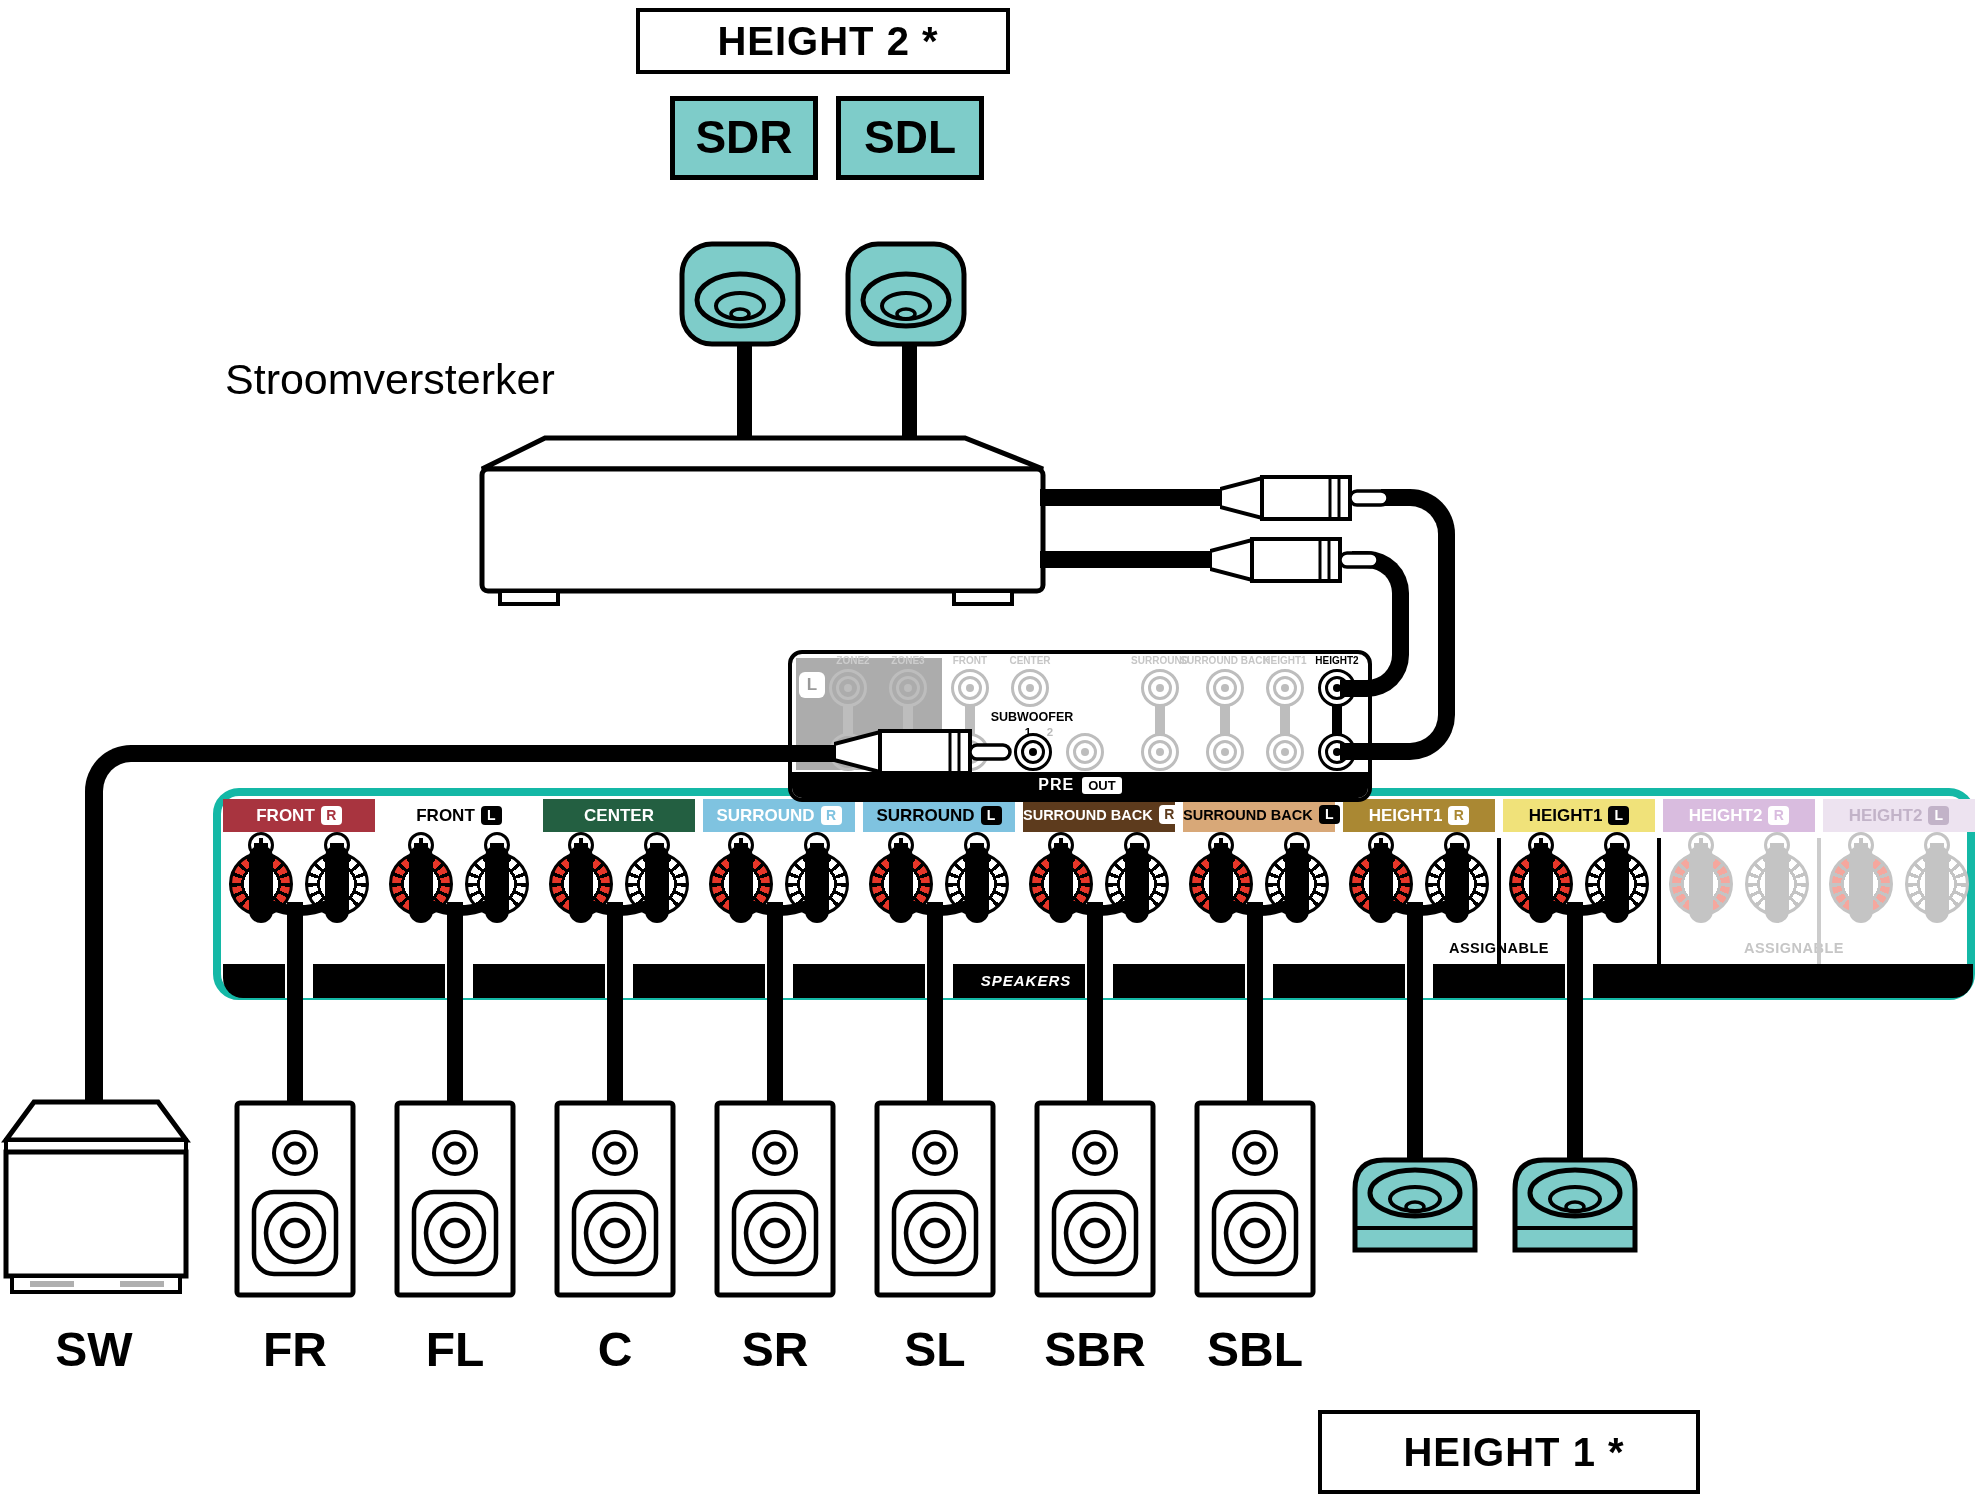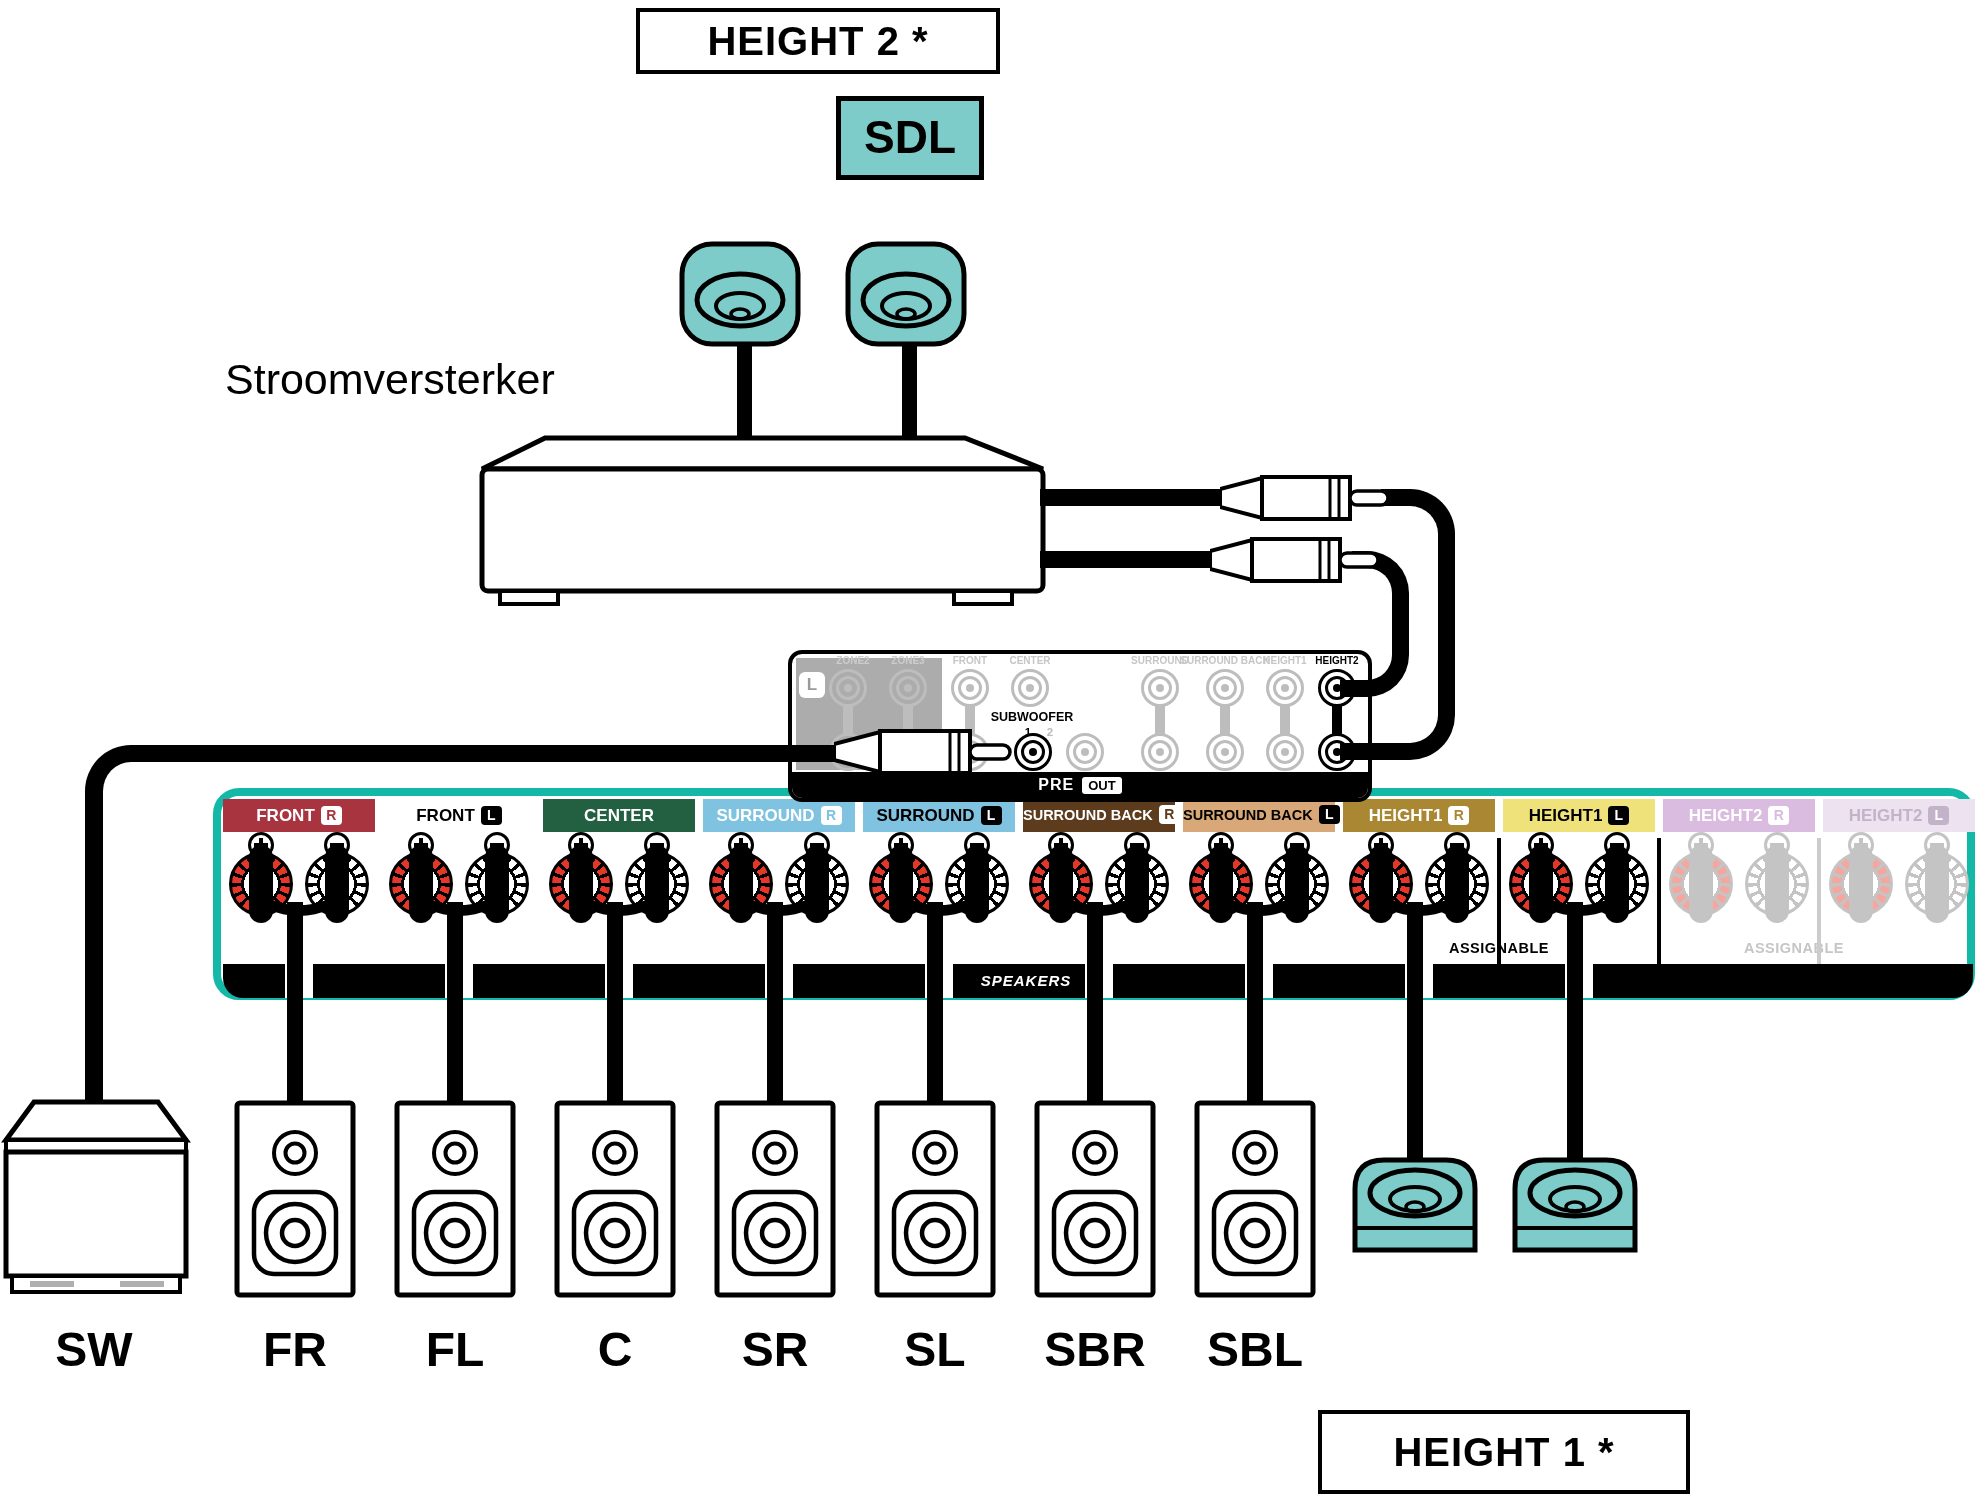--- a/index.html
+++ b/index.html
@@ -1,20 +1,20 @@
 <!DOCTYPE html>
 <html><head>
 <meta charset="utf-8">
 <style>
   html,body{margin:0;padding:0;background:#fff;}
   #stage{position:relative;width:1987px;height:1497px;background:#fff;overflow:hidden;
          font-family:"Liberation Sans",sans-serif;}
   .abs{position:absolute;}
   .box-label{border:4px solid #000;background:#fff;text-align:center;font-weight:bold;
-             font-size:40px;letter-spacing:1px;color:#000;}
+             font-size:40px;letter-spacing:1px;color:#000;padding-left:10px;}
   .tag{background:var(--teal);border:5px solid #000;text-align:center;font-weight:bold;
        font-size:46px;color:#000;}
   .blackrect{background:#000;}
   .amp-label{font-size:43px;color:#000;white-space:nowrap;}
   
   #preout-panel{background:#fff;border:4px solid #000;border-radius:14px;box-sizing:border-box;}
   .zone-block{background:#ACACAC;}
   .lbadge{background:#fff;border-radius:6px;color:#9A9A9A;font-weight:bold;font-size:17px;
           text-align:center;line-height:26px;}
   .plbl{position:absolute;font-size:10px;font-weight:bold;text-align:center;white-space:nowrap;}
@@ -77,20 +77,21 @@
   .pre-cable{box-sizing:border-box;border-top:17px solid #000;border-right:17px solid #000;
              border-bottom:17px solid #000;border-top-right-radius:45px;border-bottom-right-radius:45px;}
 </style>
 </head>
 <body>
 
 <div id="stage" style="--teal: #7ECCC9; --terminal-red: #E63629; --terminal-faded-red: #F5A79E;">
 
   <div class="abs box-label" style="left:636px;top:8px;width:356px;height:58px;line-height:58px;">HEIGHT 2 *</div>
 
+  <div class="abs tag" style="left:670px;top:96px;width:138px;height:74px;line-height:72px;">SDR</div>
   <div class="abs tag" style="left:836px;top:96px;width:138px;height:74px;line-height:72px;">SDL</div>
 
   <div class="abs blackrect" style="left:737px;top:344px;width:15px;height:102px;"></div>
   <div class="abs blackrect" style="left:902px;top:344px;width:15px;height:102px;"></div>
 
   <svg class="abs" style="left:678px;top:240px;" width="124" height="108" viewBox="0 0 124 108">
     <rect x="4" y="4" width="116" height="100" rx="30" style="fill:var(--teal)" stroke="#000" stroke-width="5"></rect>
     <ellipse cx="62" cy="60" rx="43" ry="26" fill="none" stroke="#000" stroke-width="5"></ellipse>
     <ellipse cx="62" cy="66" rx="24" ry="13" fill="none" stroke="#000" stroke-width="4"></ellipse>
     <ellipse cx="62" cy="74" rx="9" ry="5" fill="none" stroke="#000" stroke-width="3.5"></ellipse>

